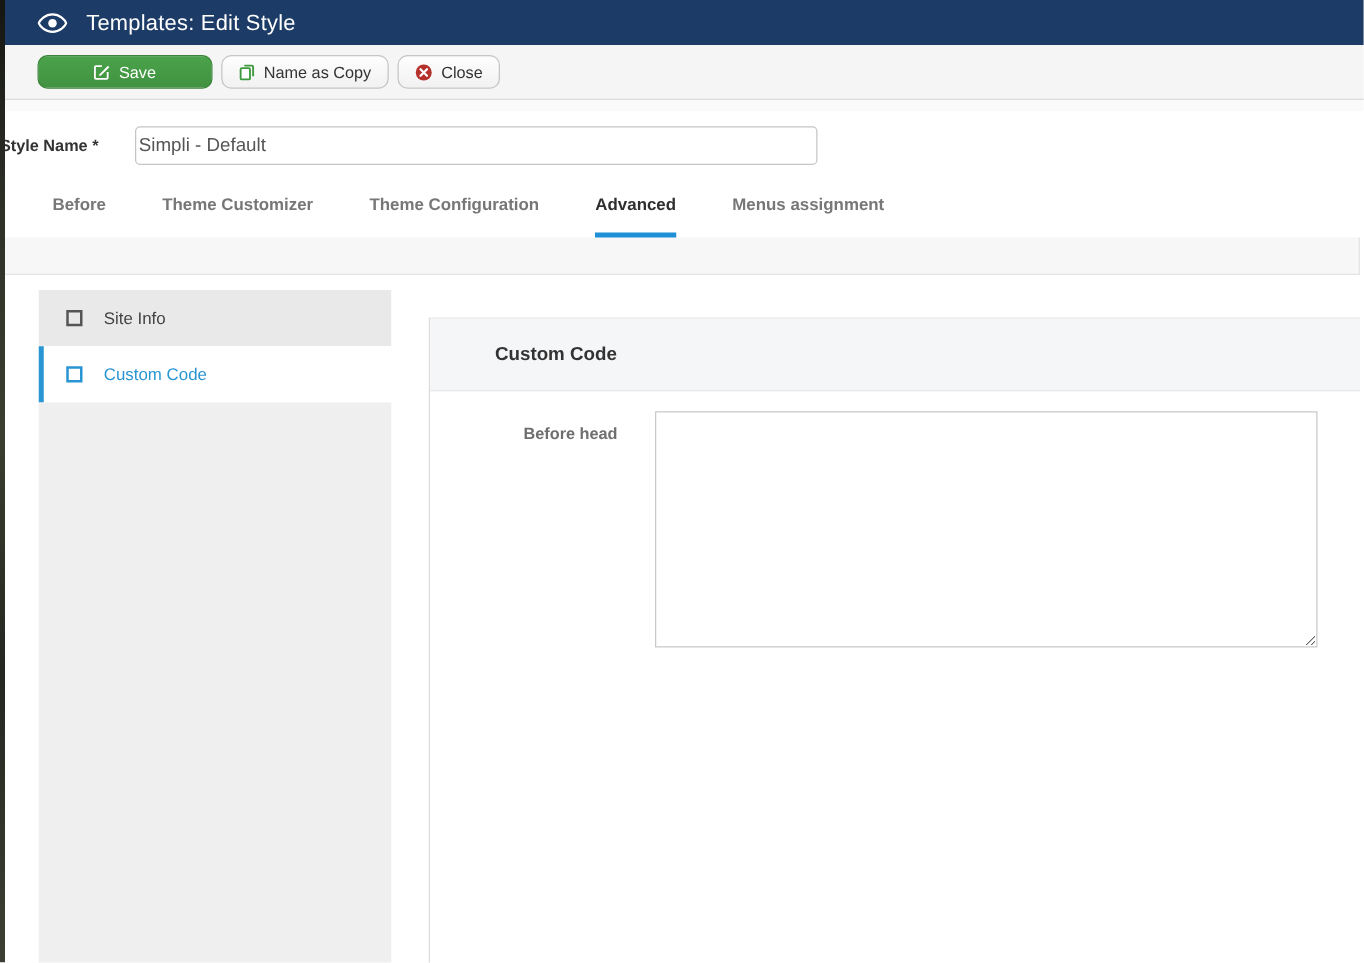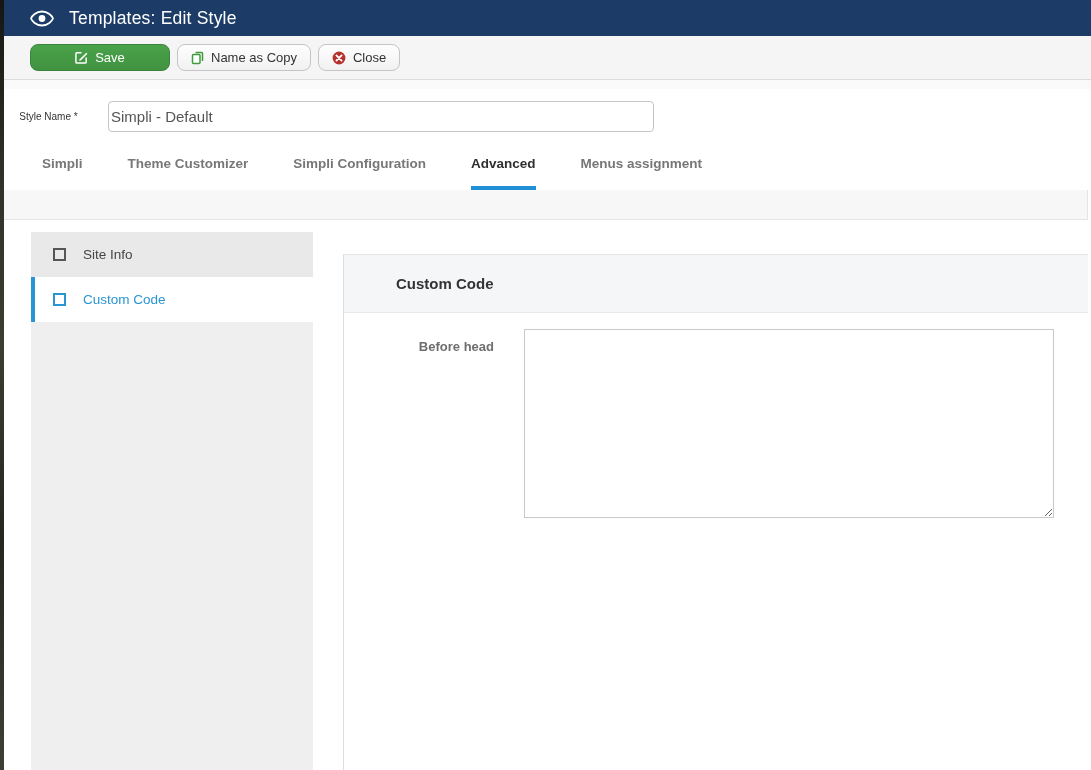--- a/index.html
+++ b/index.html
@@ -56,22 +56,22 @@
     border-color: #3a843a;
     color: #ffffff;
   }
 
   
   .sub-strip { height: 9px; background: #fafafa; }
 
   
   .stylename-row { display: flex; align-items: center; padding-top: 12px; }
   .stylename-row .field-label {
-    width: 97px; text-align: center;
-    font-size: 10px; color: #333;
+    width: 97px; text-align: left;
+    font-size: 13px; color: #333; font-weight: bold;
   }
   .stylename-input {
     margin-left: 11px;
     width: 546px; height: 31px;
     border: 1px solid #c5c5c5; border-radius: 4px;
     padding: 0 2px;
     font-size: 15px; color: #555;
     font-family: "Liberation Sans", sans-serif;
     background: #fff;
   }
@@ -195,23 +195,23 @@
 </div>
 
 <div class="sub-strip"></div>
 
 <div class="stylename-row">
   <span class="field-label">Style Name *</span>
   <input class="stylename-input" type="text" value="Simpli - Default" style="">
 </div>
 
 <div class="tabs">
-  <div class="tab">Simpli</div>
+  <div class="tab">Before</div>
   <div class="tab">Theme Customizer</div>
-  <div class="tab">Simpli Configuration</div>
+  <div class="tab">Theme Configuration</div>
   <div class="tab active">Advanced</div>
   <div class="tab">Menus assignment</div>
 </div>
 
 <div class="band"></div>
 
 <div class="content">
 
   <div class="side-list">
     <div class="side-item">

